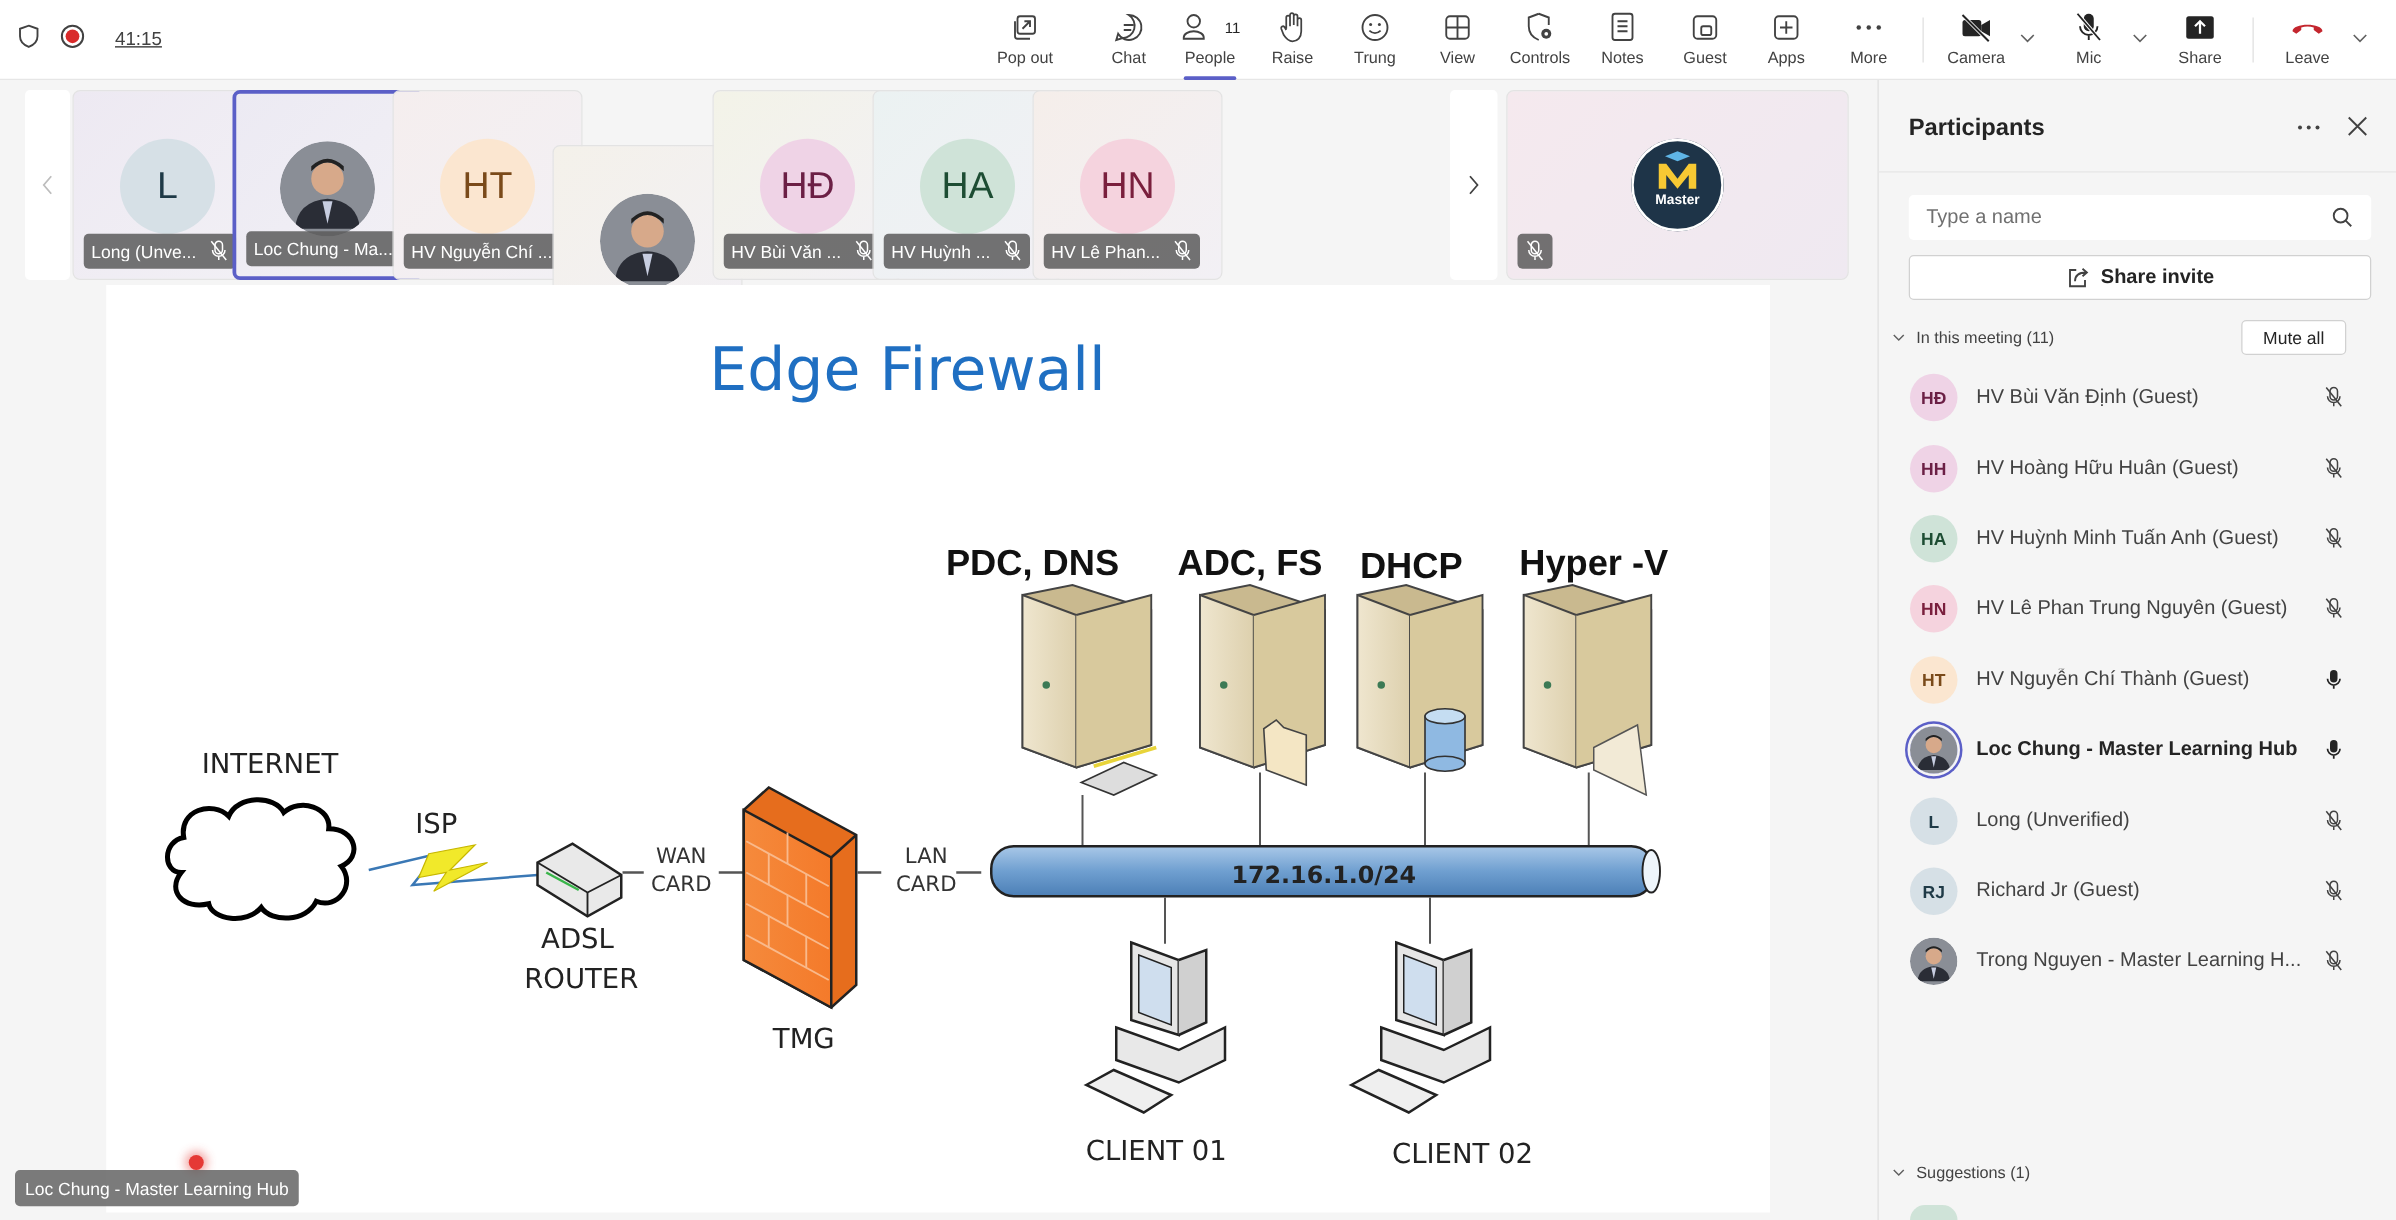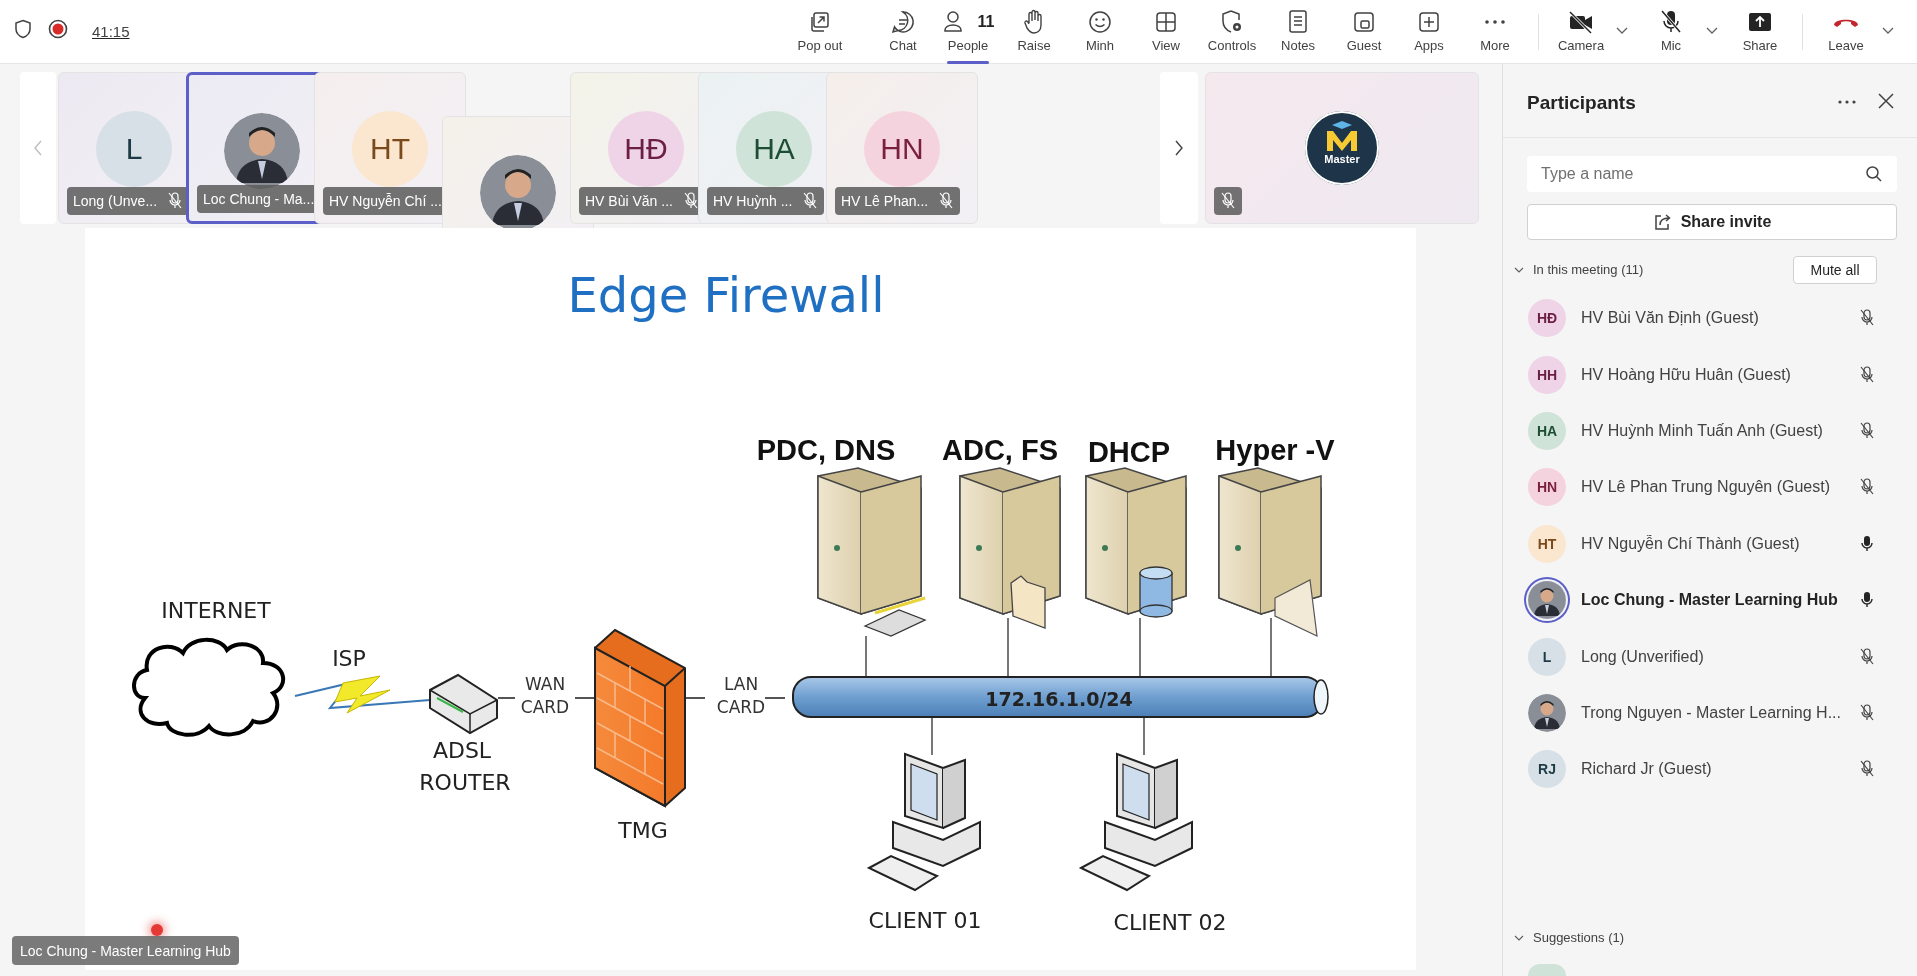--- a/index.html
+++ b/index.html
@@ -6,21 +6,21 @@
   html, body { width: 1917px; height: 976px; overflow: hidden; background: #f5f5f5; font-family: "Liberation Sans", "DejaVu Sans", sans-serif; color: #242424; }
 
   
   .topbar { position: absolute; left: 0; top: 0; width: 1917px; height: 64px; background: #ffffff; border-bottom: 1px solid #e6e6e6; }
   .tb-left { position: absolute; left: 14px; top: 19px; display: flex; align-items: center; gap: 16px; text-decoration: underline; }
   .tb-left .timer { font-size: 15px; color: #424242; margin-left: 8px; }
   .tb-btn { position: absolute; top: 8px; width: 62px; height: 50px; display: flex; flex-direction: column; align-items: center; cursor: pointer; }
   .tb-btn .ic { height: 28px; display: flex; align-items: center; justify-content: center; }
   .tb-btn .lbl { font-size: 13px; color: #424242; margin-top: 2px; white-space: nowrap; }
   .tb-btn.active::after { content: ""; position: absolute; bottom: -6px; left: 10px; right: 10px; height: 3px; background: #5b5fc7; border-radius: 2px; }
-  .tb-btn .badge { font-size: 16px; font-weight: bold; color: #242424; margin-left: 14px; }
+  .tb-btn .badge { font-size: 12px; font-weight: normal; color: #242424; margin-left: 14px; }
   .tb-sep { position: absolute; top: 14px; width: 1px; height: 36px; background: #e0e0e0; }
   .caret { position: absolute; top: 22px; width: 16px; height: 16px; cursor: pointer; }
 
   
   .strip { position: absolute; left: 20px; top: 72px; height: 152px; width: 1460px; }
   .nav-prev, .nav-next { position: absolute; top: 0; width: 36px; height: 152px; background: #fff; display: flex; align-items: center; justify-content: center; cursor: pointer; border-radius: 4px; }
   .nav-prev { left: 0; }
   .nav-next { left: 1140px; width: 38px; }
   .tile { position: absolute; top: 0; width: 152px; height: 152px; border-radius: 6px; border: 1px solid #e3e3e3; overflow: hidden; cursor: pointer; }
   .tile.speaking { border: 3px solid #5b5fc7; }
@@ -115,21 +115,21 @@
   </div>
   <div class="tb-btn" style="left:1069px">
     <div class="ic">
         <svg width="26" height="26" viewBox="0 0 26 26">
           <circle cx="13" cy="13" r="10" fill="none" stroke="#424242" stroke-width="1.5"></circle>
           <circle cx="9.5" cy="10.5" r="1.2" fill="#424242"></circle>
           <circle cx="16.5" cy="10.5" r="1.2" fill="#424242"></circle>
           <path d="M8.5 15.5 Q13 19.5 17.5 15.5" fill="none" stroke="#424242" stroke-width="1.5"></path>
         </svg>
       </div>
-    <div class="lbl">Minh</div>
+    <div class="lbl">Trung</div>
   </div>
   <div class="tb-btn" style="left:1135px">
     <div class="ic">
         <svg width="24" height="24" viewBox="0 0 24 24">
           <rect x="3" y="3" width="18" height="18" rx="3" fill="none" stroke="#424242" stroke-width="1.5"></rect>
           <path d="M12 3 V21 M3 12 H21" stroke="#424242" stroke-width="1.5"></path>
         </svg>
       </div>
     <div class="lbl">View</div>
   </div>
@@ -629,51 +629,51 @@
         <div class="pname">Long (Unverified)</div>
         <div class="pmic" style="display:flex;align-items:center;justify-content:center">
           <svg width="16" height="18" viewBox="0 0 16 18">
             <rect x="5" y="1" width="6" height="10" rx="3" fill="none" stroke="#424242" stroke-width="1.2"></rect>
             <path d="M3 8 a5 5 0 0 0 10 0 M8 13 V16" fill="none" stroke="#424242" stroke-width="1.2"></path>
             <path d="M2 1 L14 16" stroke="#424242" stroke-width="1.2"></path>
           </svg>
         </div>
       </div>
       <div class="prow">
+        <div class="pav" style="background:#d6e0e6;color:#1f3a47">
+          <span>RJ</span>
+        </div>
+        <div class="pname">Richard Jr (Guest)</div>
+        <div class="pmic" style="display:flex;align-items:center;justify-content:center">
+          <svg width="16" height="18" viewBox="0 0 16 18">
+            <rect x="5" y="1" width="6" height="10" rx="3" fill="none" stroke="#424242" stroke-width="1.2"></rect>
+            <path d="M3 8 a5 5 0 0 0 10 0 M8 13 V16" fill="none" stroke="#424242" stroke-width="1.2"></path>
+            <path d="M2 1 L14 16" stroke="#424242" stroke-width="1.2"></path>
+          </svg>
+        </div>
+      </div>
+      <div class="prow">
         <div class="pav" style="overflow:hidden;">
           <svg width="38" height="38" viewBox="0 0 76 76">
             <circle cx="38" cy="38" r="38" fill="#8a8e96"></circle>
             <circle cx="38" cy="30" r="13" fill="#d7a98a"></circle>
             <path d="M25 24 Q38 10 51 24 L51 20 Q38 8 25 20 Z" fill="#222"></path>
             <path d="M12 70 Q14 48 38 46 Q62 48 64 70 Z" fill="#2a2d36"></path>
             <path d="M34 48 L38 66 L42 48 Z" fill="#c7cde0"></path>
           </svg>
         </div>
         <div class="pname">Trong Nguyen - Master Learning H...</div>
         <div class="pmic" style="display:flex;align-items:center;justify-content:center">
           <svg width="16" height="18" viewBox="0 0 16 18">
             <rect x="5" y="1" width="6" height="10" rx="3" fill="none" stroke="#424242" stroke-width="1.2"></rect>
             <path d="M3 8 a5 5 0 0 0 10 0 M8 13 V16" fill="none" stroke="#424242" stroke-width="1.2"></path>
             <path d="M2 1 L14 16" stroke="#424242" stroke-width="1.2"></path>
           </svg>
         </div>
       </div>
-      <div class="prow">
-        <div class="pav" style="background:#d6e0e6;color:#1f3a47">
-          <span>RJ</span>
-        </div>
-        <div class="pname">Richard Jr (Guest)</div>
-        <div class="pmic" style="display:flex;align-items:center;justify-content:center">
-          <svg width="16" height="18" viewBox="0 0 16 18">
-            <rect x="5" y="1" width="6" height="10" rx="3" fill="none" stroke="#424242" stroke-width="1.2"></rect>
-            <path d="M3 8 a5 5 0 0 0 10 0 M8 13 V16" fill="none" stroke="#424242" stroke-width="1.2"></path>
-            <path d="M2 1 L14 16" stroke="#424242" stroke-width="1.2"></path>
-          </svg>
-        </div>
-      </div>
     </div>
 
   <div class="section" style="top:866px">
     <svg width="12" height="12" viewBox="0 0 12 12">
         <path d="M2 4 L6 8 L10 4" fill="none" stroke="#616161" stroke-width="1.2"></path>
       </svg>
     <span>Suggestions (1)</span>
   </div>
   <div style="position:absolute;left:25px;top:900px;width:38px;height:12px;border-radius:19px 19px 0 0;background:#cfe3d8"></div>
 </div>

